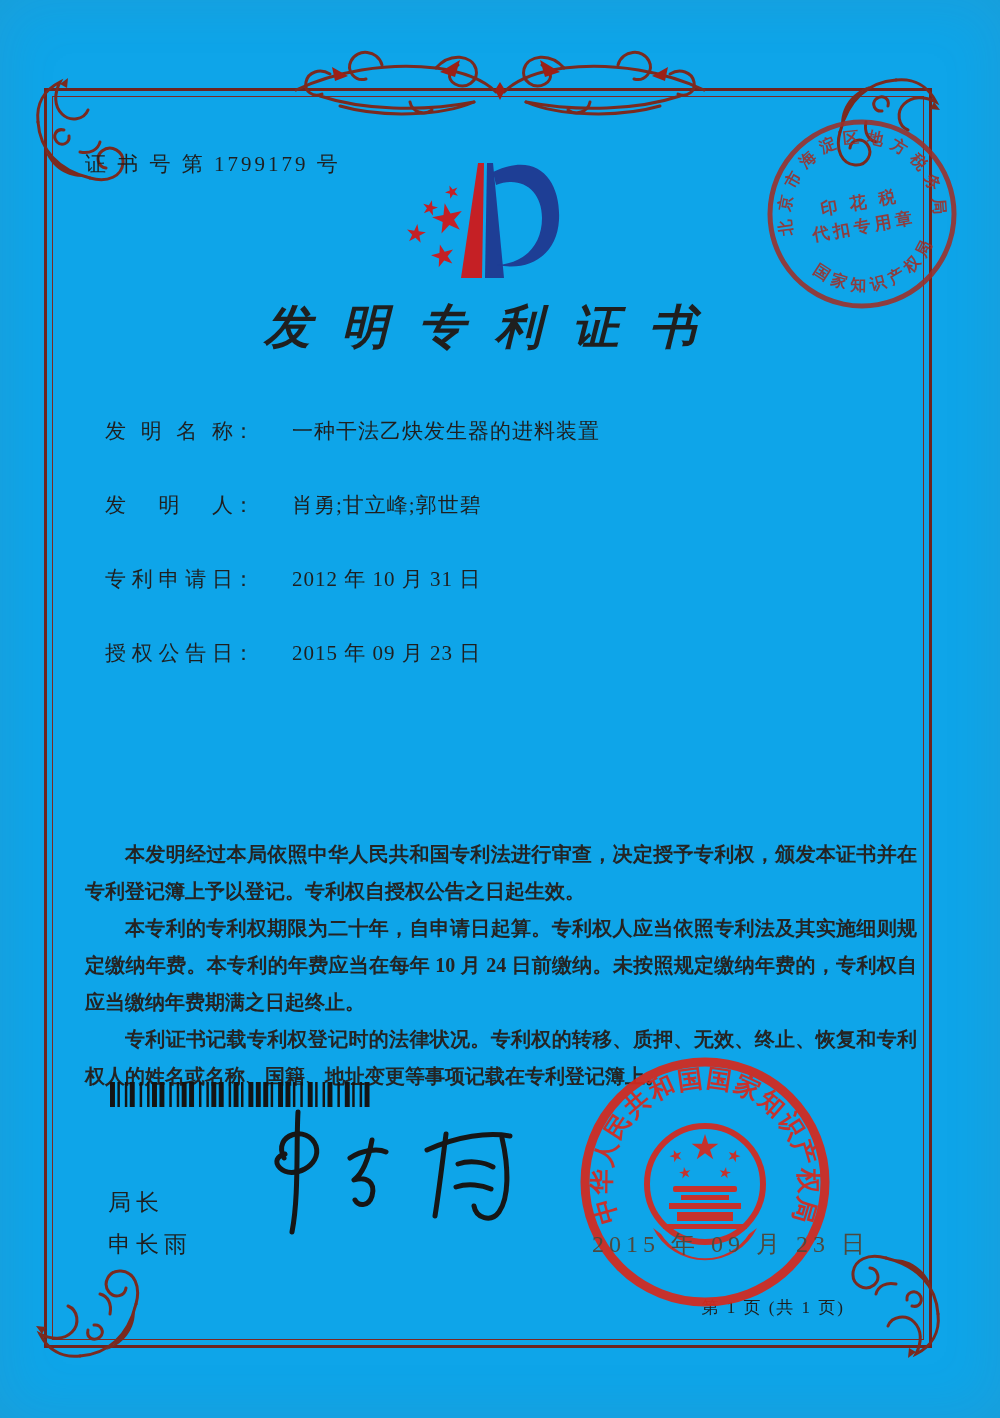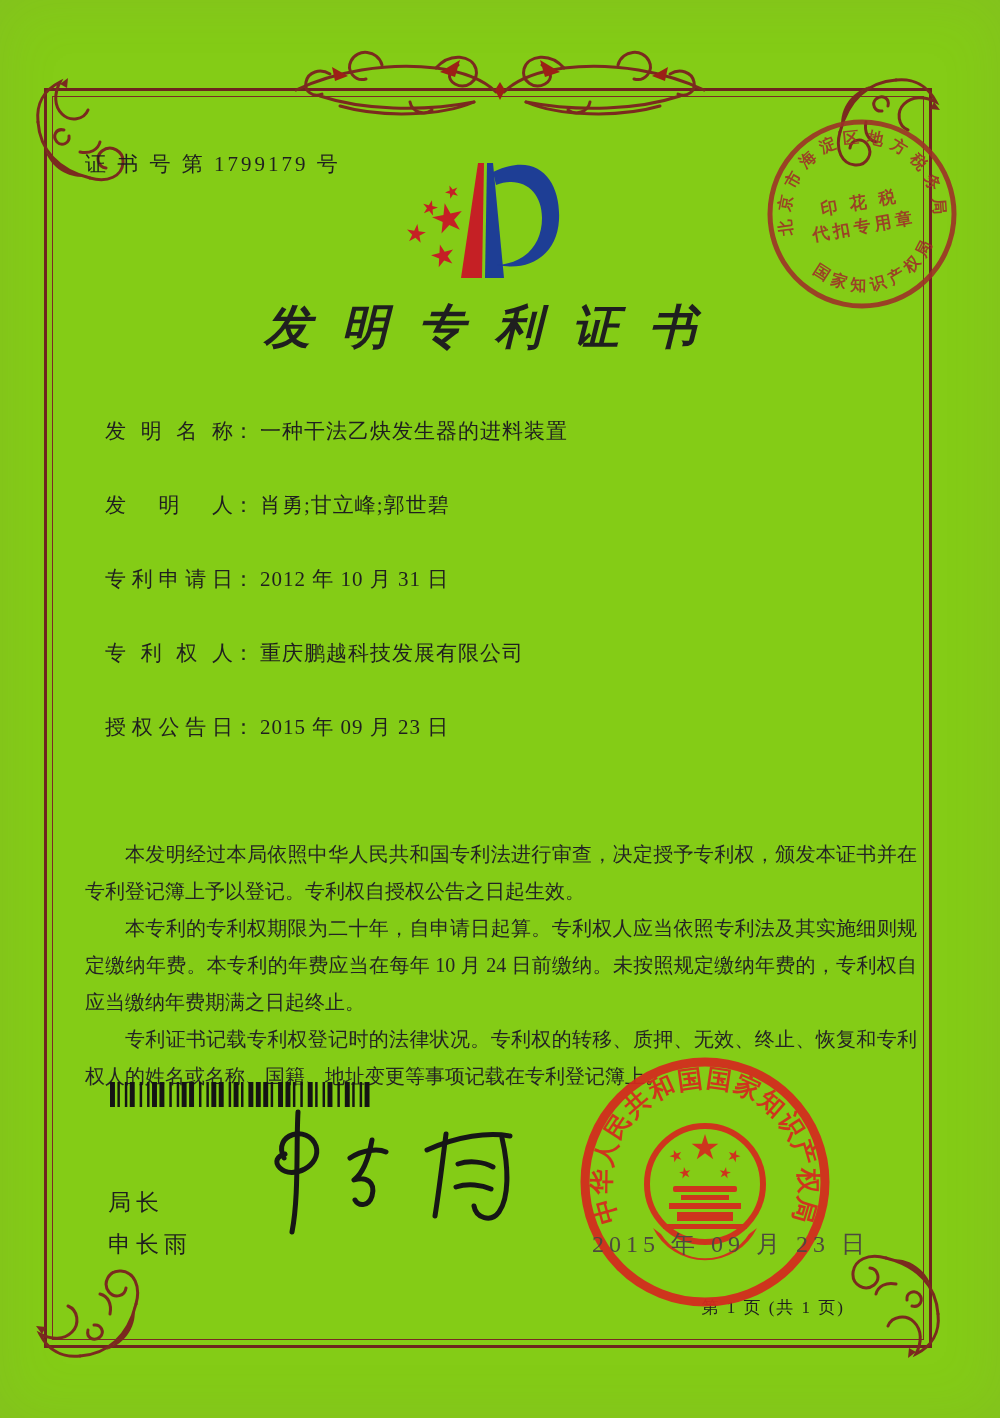--- a/index.html
+++ b/index.html
@@ -1,18 +1,18 @@
 <!DOCTYPE html>
 <html><head>
 <meta charset="utf-8">
 <style>
   html,body{margin:0;padding:0;background:#ffffff;}
   .page{
     position:relative;width:1000px;height:1418px;margin:0 auto;
-    background:#84cc16;overflow:hidden;
+    background:#0ea5e9;overflow:hidden;
     font-family:"Liberation Serif","DejaVu Serif",serif;
     color:#1f1f1f;
     box-shadow:inset 0 0 60px rgba(120,110,100,.12);
   }
   
   .frame-outer{position:absolute;left:44px;top:88px;right:68px;bottom:70px;
     border:3px solid #6e241f;z-index:1;}
   .frame-inner{position:absolute;left:5px;top:5px;right:5px;bottom:5px;
     border:1px solid #7b2a24;}
   
@@ -31,25 +31,25 @@
   
   .tax-stamp{position:absolute;left:762px;top:114px;z-index:4;opacity:.88;transform:rotate(-10deg);}
   .big-seal{position:absolute;left:575px;top:1052px;z-index:4;opacity:.93;}
   .seal-date{position:absolute;left:592px;top:1228px;z-index:5;font-size:24px;
     letter-spacing:5px;color:#4d493f;white-space:nowrap;}
   
   .fields{position:absolute;left:105px;top:420px;z-index:3;font-size:21px;}
   .field{margin-bottom:52px;height:22px;line-height:22px;white-space:nowrap;}
   .f-label{display:inline-block;width:128px;text-align:justify;text-align-last:justify;}
   .f-colon{display:inline-block;margin-right:6px;}
-  .f-value{letter-spacing:1px;}
+  .f-value{letter-spacing:1px;margin-left:32px;}
   
   .paras{position:absolute;left:85px;top:836px;width:832px;z-index:3;
     font-size:20px;line-height:37px;text-align:justify;color:#242424;}
-  .paras p{margin:0;text-indent:2em;}
+  .paras p{margin:0;text-indent:2em;font-weight:bold;}
   
   .barcode{position:absolute;left:110px;top:1082px;z-index:3;}
   .signer{position:absolute;left:108px;top:1182px;z-index:3;font-size:23px;
     line-height:42px;letter-spacing:5px;}
   .signature{position:absolute;left:222px;top:1106px;z-index:3;}
   .footer{position:absolute;left:85px;top:1296px;width:760px;text-align:right;
     font-size:17px;letter-spacing:2px;z-index:3;}
   
   text, textPath{font-family:"Liberation Serif","DejaVu Serif",serif;}
   .ring-big{font-size:25px;font-weight:bold;letter-spacing:2px;fill:#d42a1e;}
@@ -187,23 +187,20 @@
 
   <div class="fields">
     <div class="field">
       <span class="f-label">发明名称</span><span class="f-colon">：</span><span class="f-value">一种干法乙炔发生器的进料装置</span>
     </div>
     <div class="field">
       <span class="f-label">发明人</span><span class="f-colon">：</span><span class="f-value">肖勇;甘立峰;郭世碧</span>
     </div>
     <div class="field">
       <span class="f-label">专利申请日</span><span class="f-colon">：</span><span class="f-value">2012 年 10 月 31 日</span>
-    </div>
-    <div class="field">
-      <span class="f-label">专利权人</span><span class="f-colon">：</span><span class="f-value">重庆鹏越科技发展有限公司</span>
     </div>
     <div class="field">
       <span class="f-label">授权公告日</span><span class="f-colon">：</span><span class="f-value">2015 年 09 月 23 日</span>
     </div>
   </div>
 
   <div class="paras">
     <p>本发明经过本局依照中华人民共和国专利法进行审查，决定授予专利权，颁发本证书并在专利登记簿上予以登记。专利权自授权公告之日起生效。</p>
     <p>本专利的专利权期限为二十年，自申请日起算。专利权人应当依照专利法及其实施细则规定缴纳年费。本专利的年费应当在每年 10 月 24 日前缴纳。未按照规定缴纳年费的，专利权自应当缴纳年费期满之日起终止。</p>
     <p>专利证书记载专利权登记时的法律状况。专利权的转移、质押、无效、终止、恢复和专利权人的姓名或名称、国籍、地址变更等事项记载在专利登记簿上。</p>

